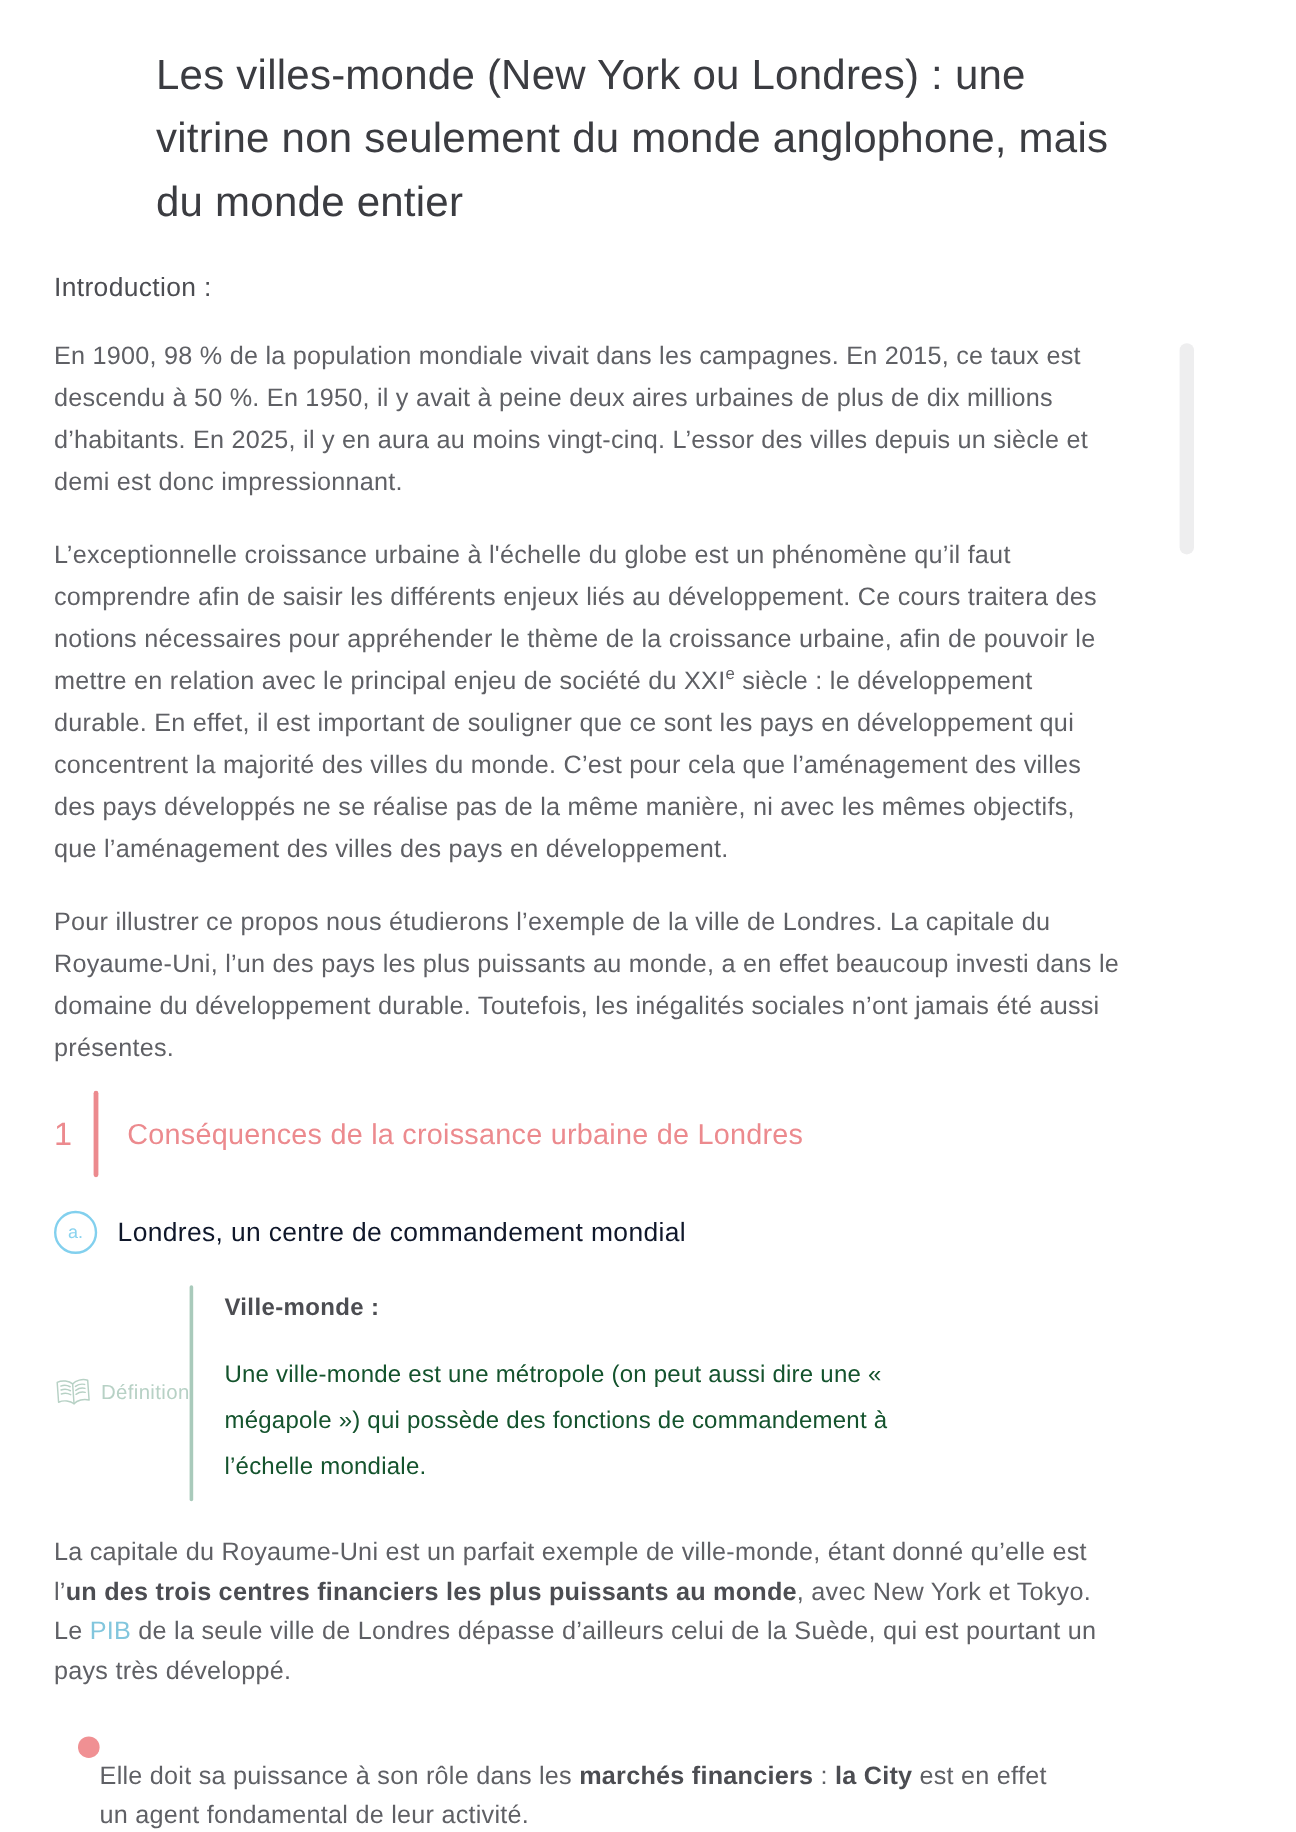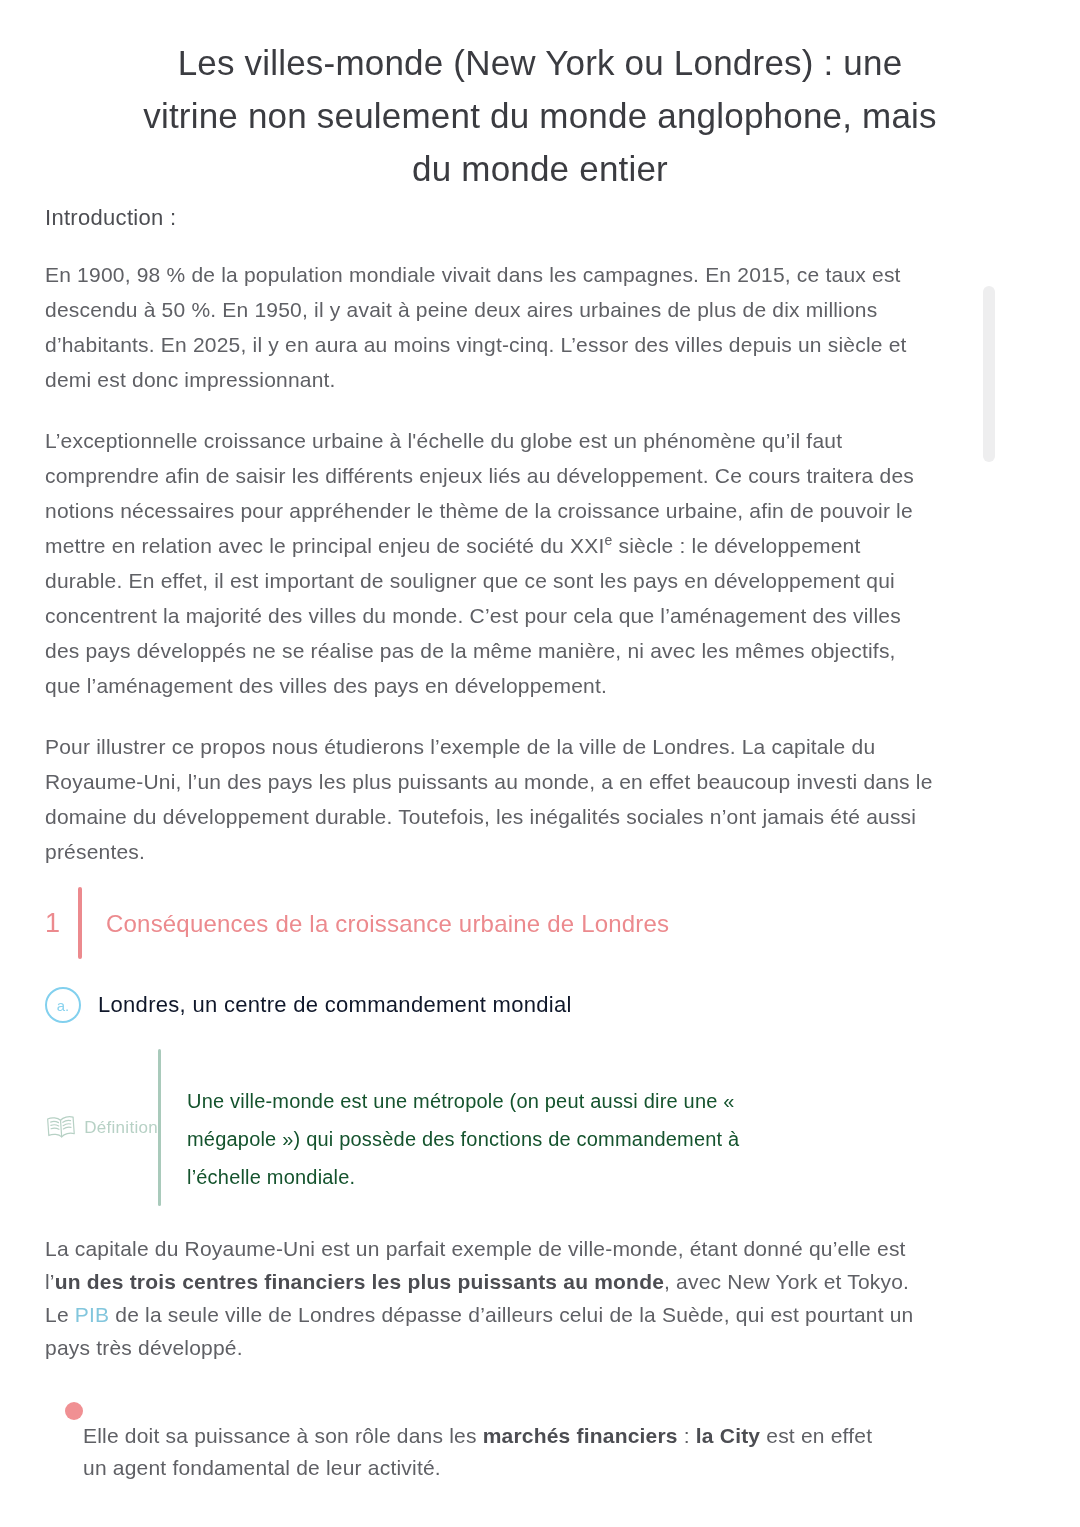--- a/index.html
+++ b/index.html
@@ -9,30 +9,30 @@
     background: #ffffff;
     font-family: "Liberation Sans", sans-serif;
     position: relative;
     overflow: hidden;
   }
   .page { padding: 36px 45px 0; position: relative; }
 
   .title {
     margin: 0 auto;
     max-width: 820px;
-    text-align: center;
+    text-align: left;
     font-size: 35px;
     line-height: 53px;
     font-weight: 300;
     color: #3b3c41;
     letter-spacing: .2px;
   }
 
   .intro-label {
-    margin-top: 10px;
+    margin-top: 32px;
     font-size: 22px;
     font-weight: 500;
     color: #4c4d52;
     letter-spacing: .3px;
   }
 
   p.body {
     margin: 26px 0 0;
     max-width: 890px;
     font-size: 21px;
@@ -170,20 +170,21 @@
         <path d="M11 17 C16 15.5 21 16.5 25 19"></path>
         <path d="M11 23 C16 21.5 21 22.5 25 25"></path>
         <path d="M33 13 C37 10.5 42 9.5 47 11"></path>
         <path d="M33 19 C37 16.5 42 15.5 47 17"></path>
         <path d="M33 25 C37 22.5 42 21.5 47 23"></path>
       </svg>
       <div class="def-label">Définition</div>
     </div>
     <div class="def-divider"></div>
     <div class="def-content">
+      <div class="def-term">Ville-monde :</div>
       <p class="def-body">Une ville-monde est une métropole (on peut aussi dire une « mégapole ») qui possède des fonctions de commandement à l’échelle mondiale.</p>
     </div>
   </div>
 
   <p class="body after-def"><span>La capitale du Royaume-Uni est un parfait exemple de ville-monde, étant donné qu’elle est l’</span><strong>un des trois centres financiers les plus puissants au monde</strong><span>, avec New York et Tokyo. Le </span><a class="link">PIB</a><span> de la seule ville de Londres dépasse d’ailleurs celui de la Suède, qui est pourtant un pays très développé.</span></p>
 
   <div class="bullet">
     <span class="bullet-dot"></span>
     <p class="bullet-text"><span>Elle doit sa puissance à son rôle dans les </span><strong>marchés financiers</strong><span> : </span><strong>la City</strong><span> est en effet un agent fondamental de leur activité.</span></p>
   </div>

